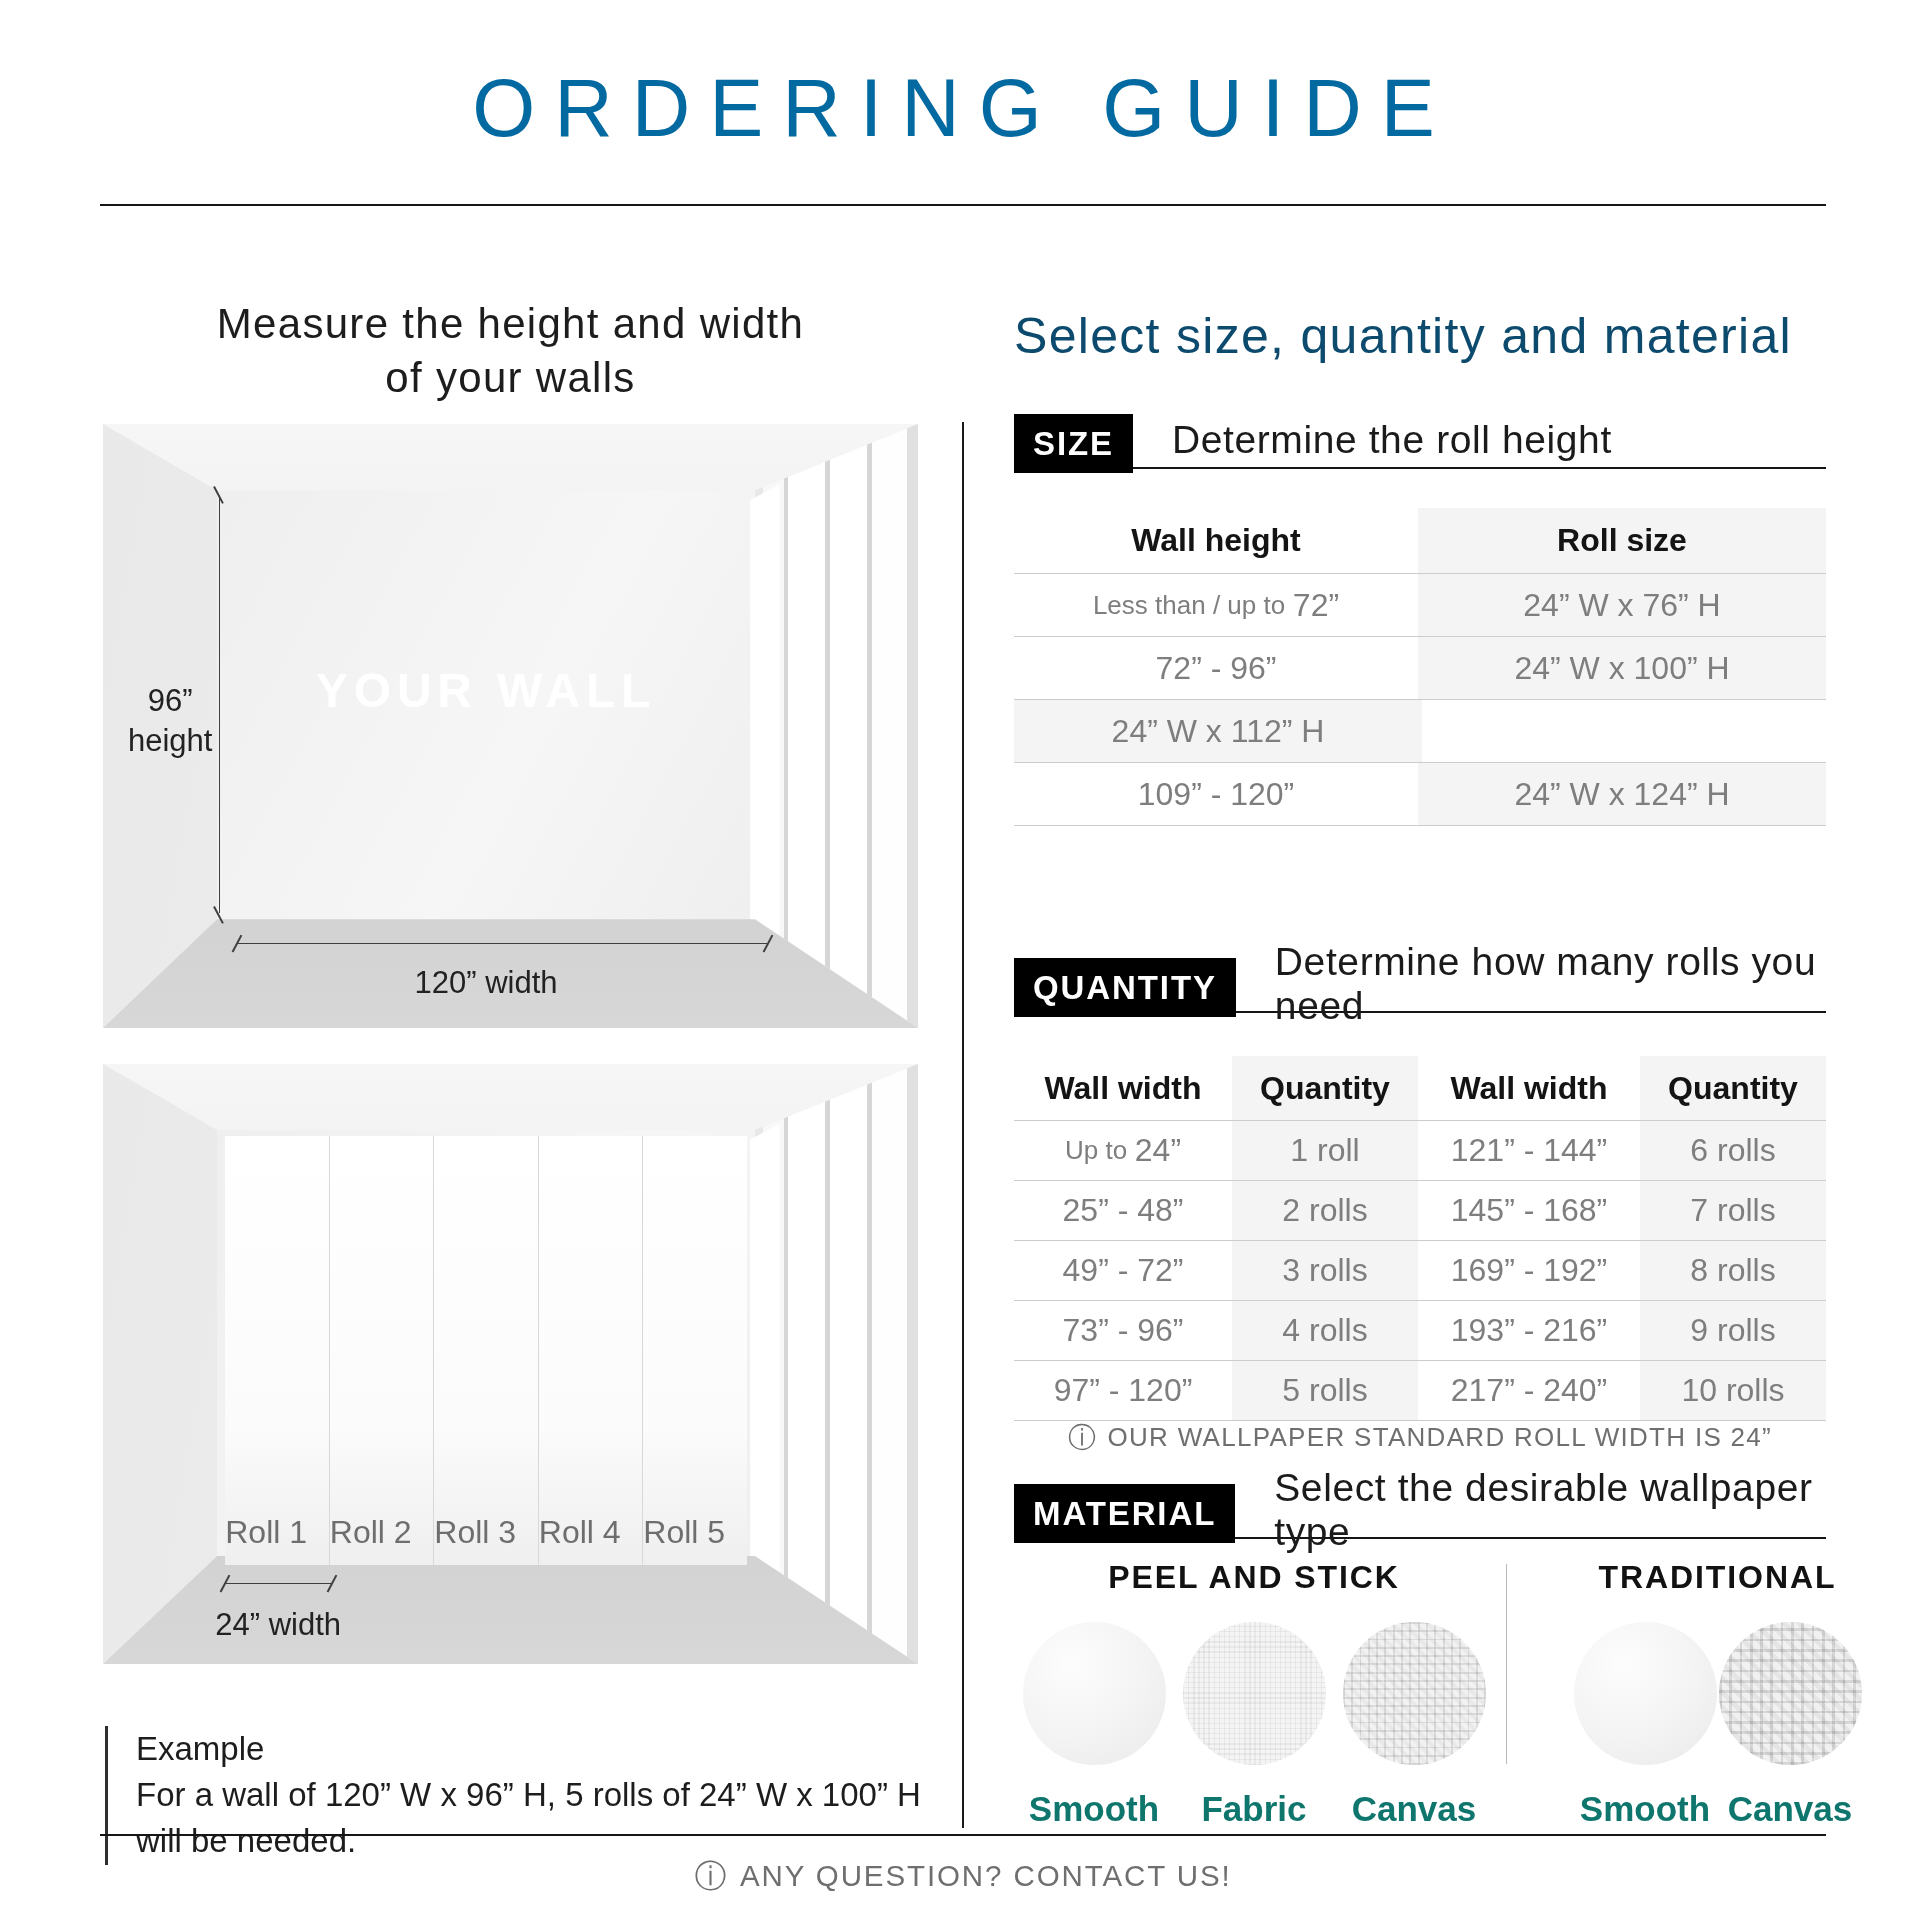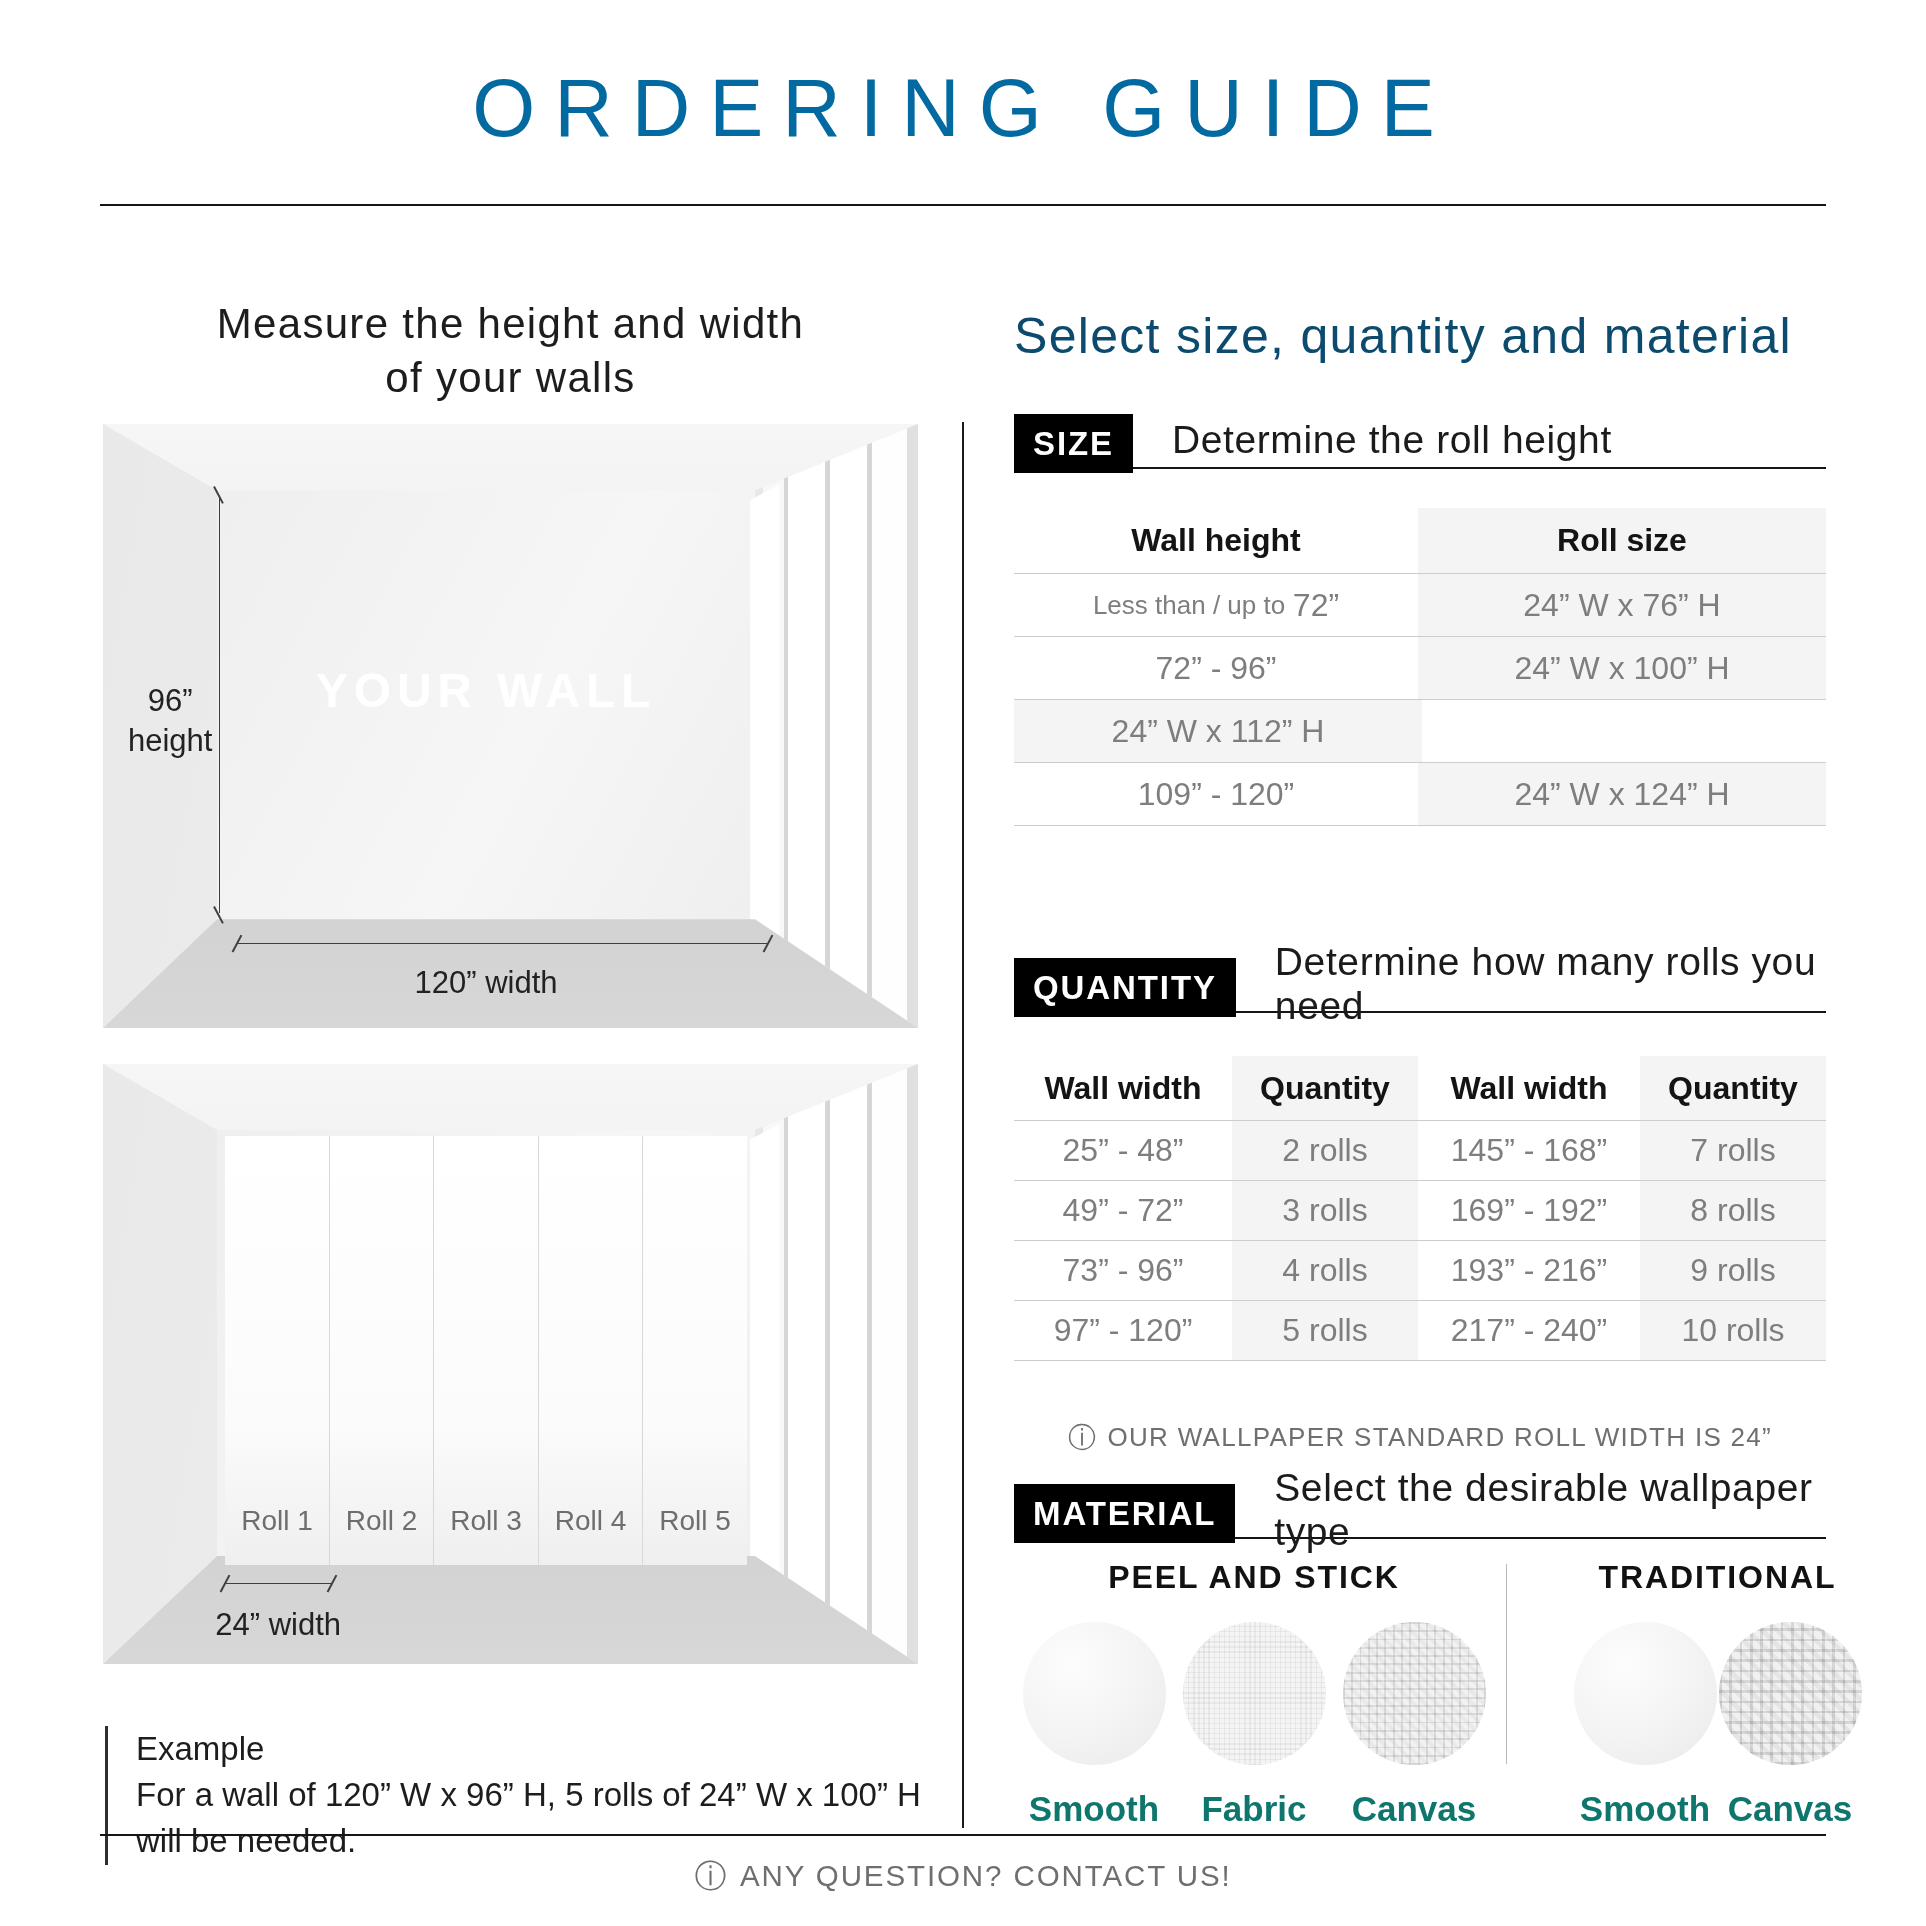--- a/index.html
+++ b/index.html
@@ -70,22 +70,22 @@
   .hline::before,.hline::after{
     content:"";position:absolute;top:-10.3px;width:1.9px;height:19px;background:#3f3f3f;transform:rotate(28deg);}
   .hline::before{left:-1.3px;}
   .hline::after{right:-1.3px;}
   .hlabel{position:absolute;left:27%;width:40%;top:89.5%;text-align:center;font-size:31px;color:#222222;}
 
   .panels{position:absolute;left:15%;right:21%;top:12%;bottom:16.5%;display:flex;}
   .panel{flex:1;position:relative;background:linear-gradient(to bottom,#ffffff 0%,#fbfbfb 68%,#efefef 100%);
     border-right:1.3px solid #d8d8d8;}
   .panel:last-child{border-right:none;}
-  .roll-label{position:absolute;left:0;right:0;bottom:28px;text-align:center;
-    font-size:28px;color:#6e6e6e;}
+  .roll-label{position:absolute;left:0;right:0;bottom:14px;text-align:left;
+    font-size:32px;color:#6e6e6e;}
   .hline2{position:absolute;left:15%;width:13%;top:86.5%;height:0;border-top:1.9px solid #3f3f3f;}
   .hline2::before,.hline2::after{
     content:"";position:absolute;top:-10.3px;width:1.9px;height:19px;background:#3f3f3f;transform:rotate(28deg);}
   .hline2::before{left:-1.3px;}
   .hline2::after{right:-1.3px;}
   .hlabel2{position:absolute;left:6.5%;width:30%;top:90.5%;text-align:center;font-size:31px;color:#222222;}
 
   
   .example{
     position:absolute;left:105px;top:1726px;width:803px;
@@ -276,20 +276,29 @@
   </div>
 
   <div class="tbl qty-table">
     <div class="t-row hdr">
       <div class="cell c1">Wall width</div>
       <div class="cell c2 shade">Quantity</div>
       <div class="cell c3">Wall width</div>
       <div class="cell c4 shade">Quantity</div>
     </div>
     <div class="t-row data">
+      <div class="cell c1">
+        <span class="pre">Up to </span>
+        <span>24”</span>
+      </div>
+      <div class="cell c2 shade">1 roll</div>
+      <div class="cell c3">121” - 144”</div>
+      <div class="cell c4 shade">6 rolls</div>
+    </div>
+    <div class="t-row data">
       <div class="cell c1">25” - 48”</div>
       <div class="cell c2 shade">2 rolls</div>
       <div class="cell c3">145” - 168”</div>
       <div class="cell c4 shade">7 rolls</div>
     </div>
     <div class="t-row data">
       <div class="cell c1">49” - 72”</div>
       <div class="cell c2 shade">3 rolls</div>
       <div class="cell c3">169” - 192”</div>
       <div class="cell c4 shade">8 rolls</div>

